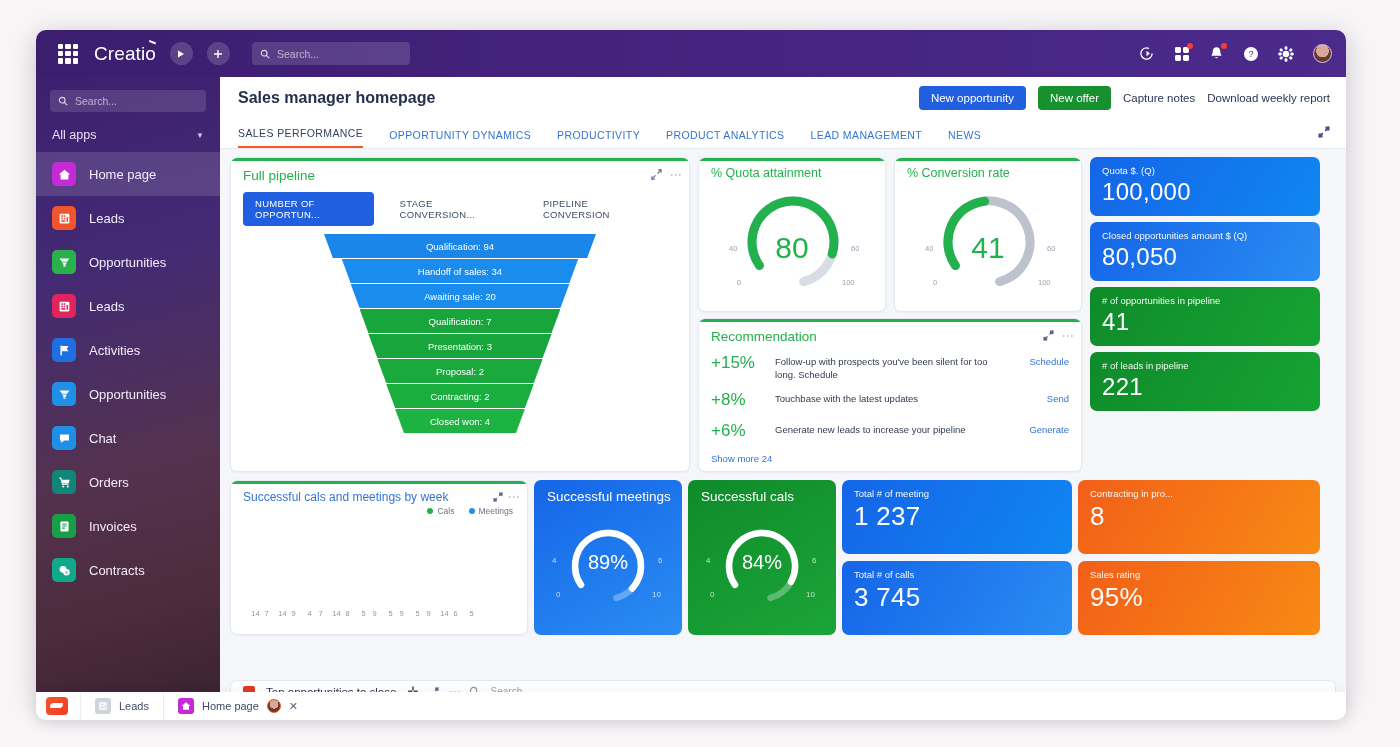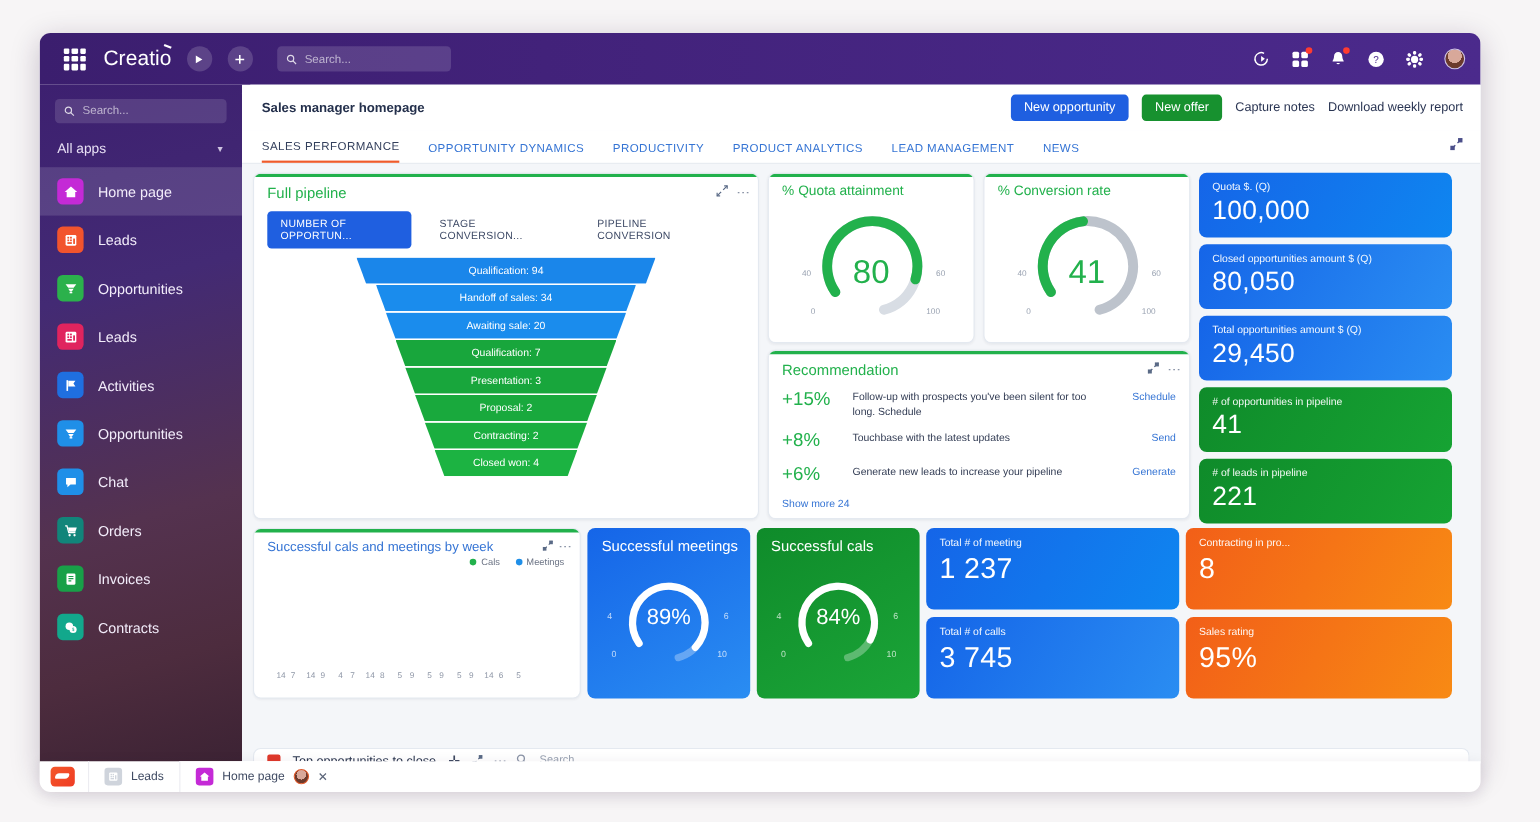--- a/index.html
+++ b/index.html
@@ -64,21 +64,21 @@
     padding: 0 16px; color: #f2ecfa; font-size: 13px; cursor: pointer; }
   .navitem.active { background: rgba(255,255,255,.13); }
   .navicon { width: 24px; height: 24px; border-radius: 5px; flex: 0 0 auto;
     display: flex; align-items: center; justify-content: center;
     color: #fff; font-size: 13px; }
   
   .main { position: absolute; left: 184px; top: 47px; right: 0; bottom: 0;
     background: #f4f6f9; border-top-left-radius: 8px; overflow: hidden; }
   .mainhead { height: 42px; background: #fff; display: flex; align-items: center;
     padding: 0 16px 0 18px; }
-  .pagetitle { font-size: 12px; color: #24304c; font-weight: 700; }
+  .pagetitle { font-size: 16px; color: #24304c; font-weight: 700; }
   .headactions { margin-left: auto; display: flex; align-items: center; gap: 12px; }
   .btn { height: 24px; border-radius: 4px; padding: 0 12px; font-size: 11.5px;
     display: flex; align-items: center; justify-content: center;
     color: #fff; cursor: pointer; border: none; font-family: inherit; }
   .btn.blue { background: #1f5fe0; }
   .btn.green { background: #17912f; }
   .linkbtn { font-size: 11.5px; color: #2a3553; cursor: pointer; }
   .tabbar { height: 30px; background: #fff; display: flex; align-items: flex-end;
     padding: 0 16px 0 18px; border-bottom: 1px solid #e6eaf0; }
   .tab { font-size: 10.5px; letter-spacing: .4px; color: #3574d4; padding: 0 0 7px 0;
@@ -511,24 +511,20 @@
 
       <div id="rightTiles" style="position:absolute;left:870px;top:8px;width:230px;">
           <div class="tile b1" style="height: 59px; margin-bottom: 6px;">
             <div class="tlabel">Quota $. (Q)</div>
             <div class="tval">100,000</div>
           </div>
           <div class="tile b2" style="height: 59px; margin-bottom: 6px;">
             <div class="tlabel">Closed opportunities amount $ (Q)</div>
             <div class="tval">80,050</div>
           </div>
-          <div class="tile b2" style="height: 59px; margin-bottom: 6px;">
-            <div class="tlabel">Total opportunities amount $ (Q)</div>
-            <div class="tval">29,450</div>
-          </div>
           <div class="tile g1" style="height: 59px; margin-bottom: 6px;">
             <div class="tlabel"># of opportunities in pipeline</div>
             <div class="tval">41</div>
           </div>
           <div class="tile g1" style="height: 59px; margin-bottom: 6px;">
             <div class="tlabel"># of leads in pipeline</div>
             <div class="tval">221</div>
           </div>
         </div>
 

